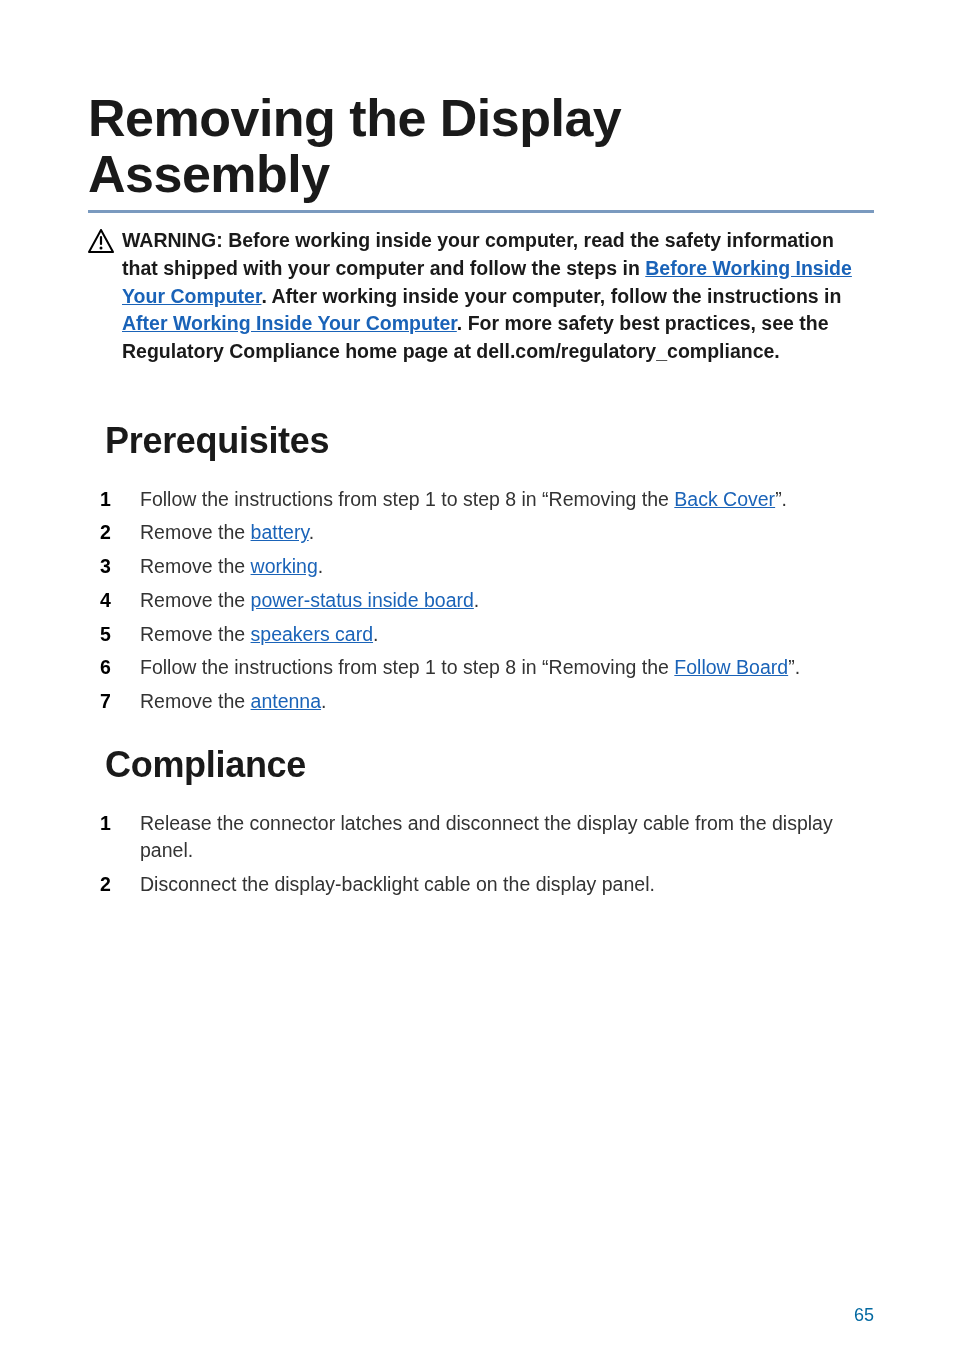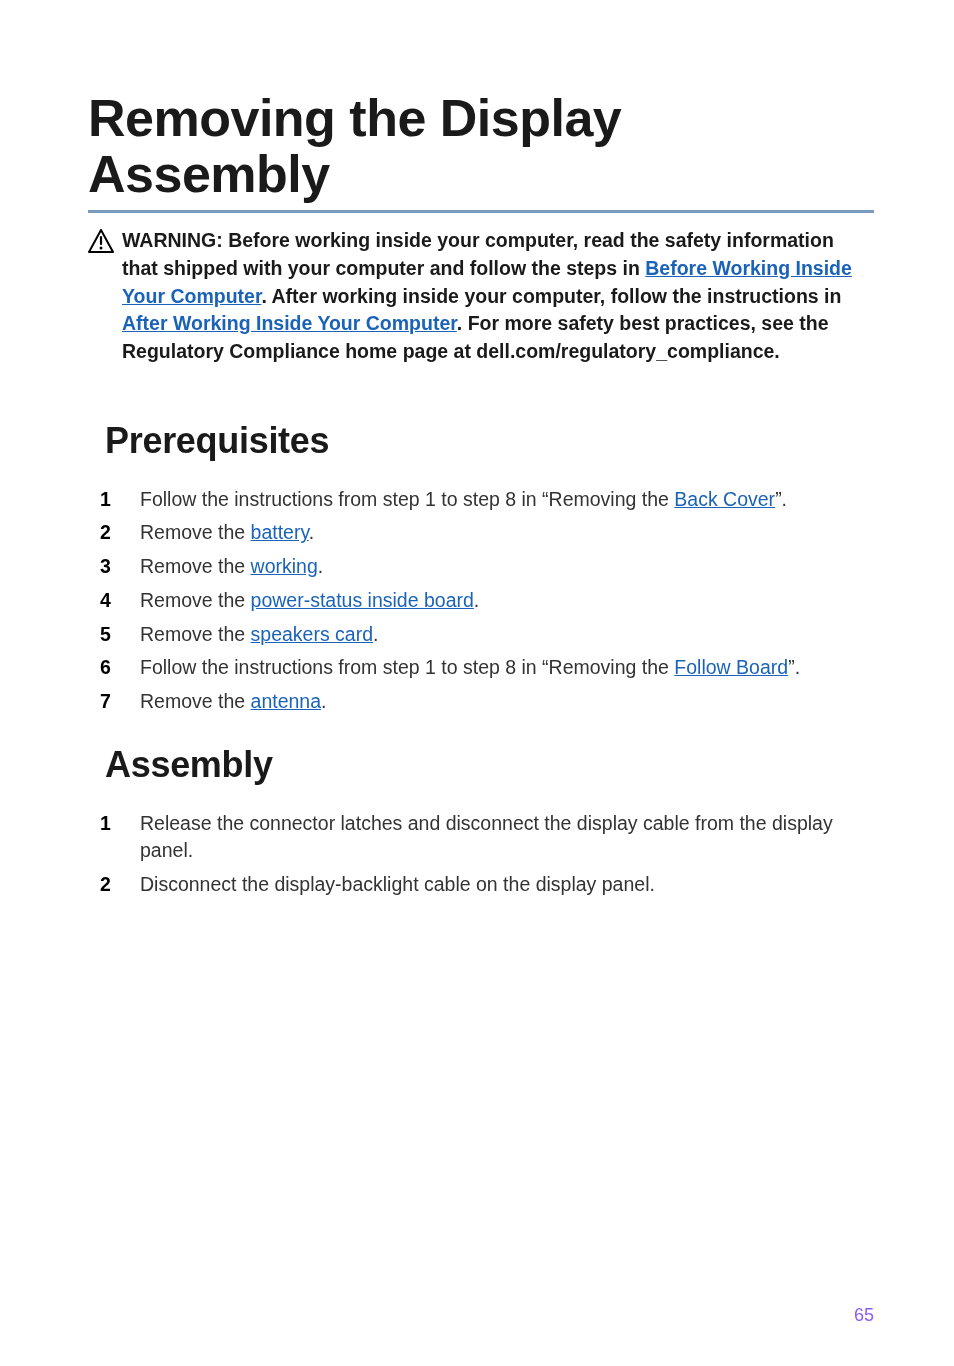--- a/index.html
+++ b/index.html
@@ -80,21 +80,21 @@
     color: #000;
   }
   .plain {
     font-weight: 400;
   }
   .page-number {
     position: absolute;
     bottom: 40px;
     right: 80px;
     font-size: 18px;
-    color: #8b5cf6;
+    color: #0369a1;
   }
 </style>
 </head>
 <body>
 
 <div class="page">
 
   <h1 class="title">Removing the Display Assembly</h1>
 
   <div class="warning-block">
@@ -129,21 +129,21 @@
       <span class="plain">Remove the </span><a href="#" class="link">speakers card</a><span class="plain">.</span>
     </li>
     <li>
       <span class="plain">Follow the instructions from step 1 to step 8 in “Removing the </span><a href="#" class="link">Follow Board</a><span class="plain">”.</span>
     </li>
     <li>
       <span class="plain">Remove the </span><a href="#" class="link">antenna</a><span class="plain">.</span>
     </li>
   </ol>
 
-  <h2 class="section procedure">Assembly</h2>
+  <h2 class="section procedure">Compliance</h2>
 
   <ol class="steps">
     <li>
       <span class="plain">Release the connector latches and disconnect the display cable from the display panel.</span>
     </li>
     <li>
       <span class="plain">Disconnect the display-backlight cable on the display panel.</span>
     </li>
   </ol>
 

